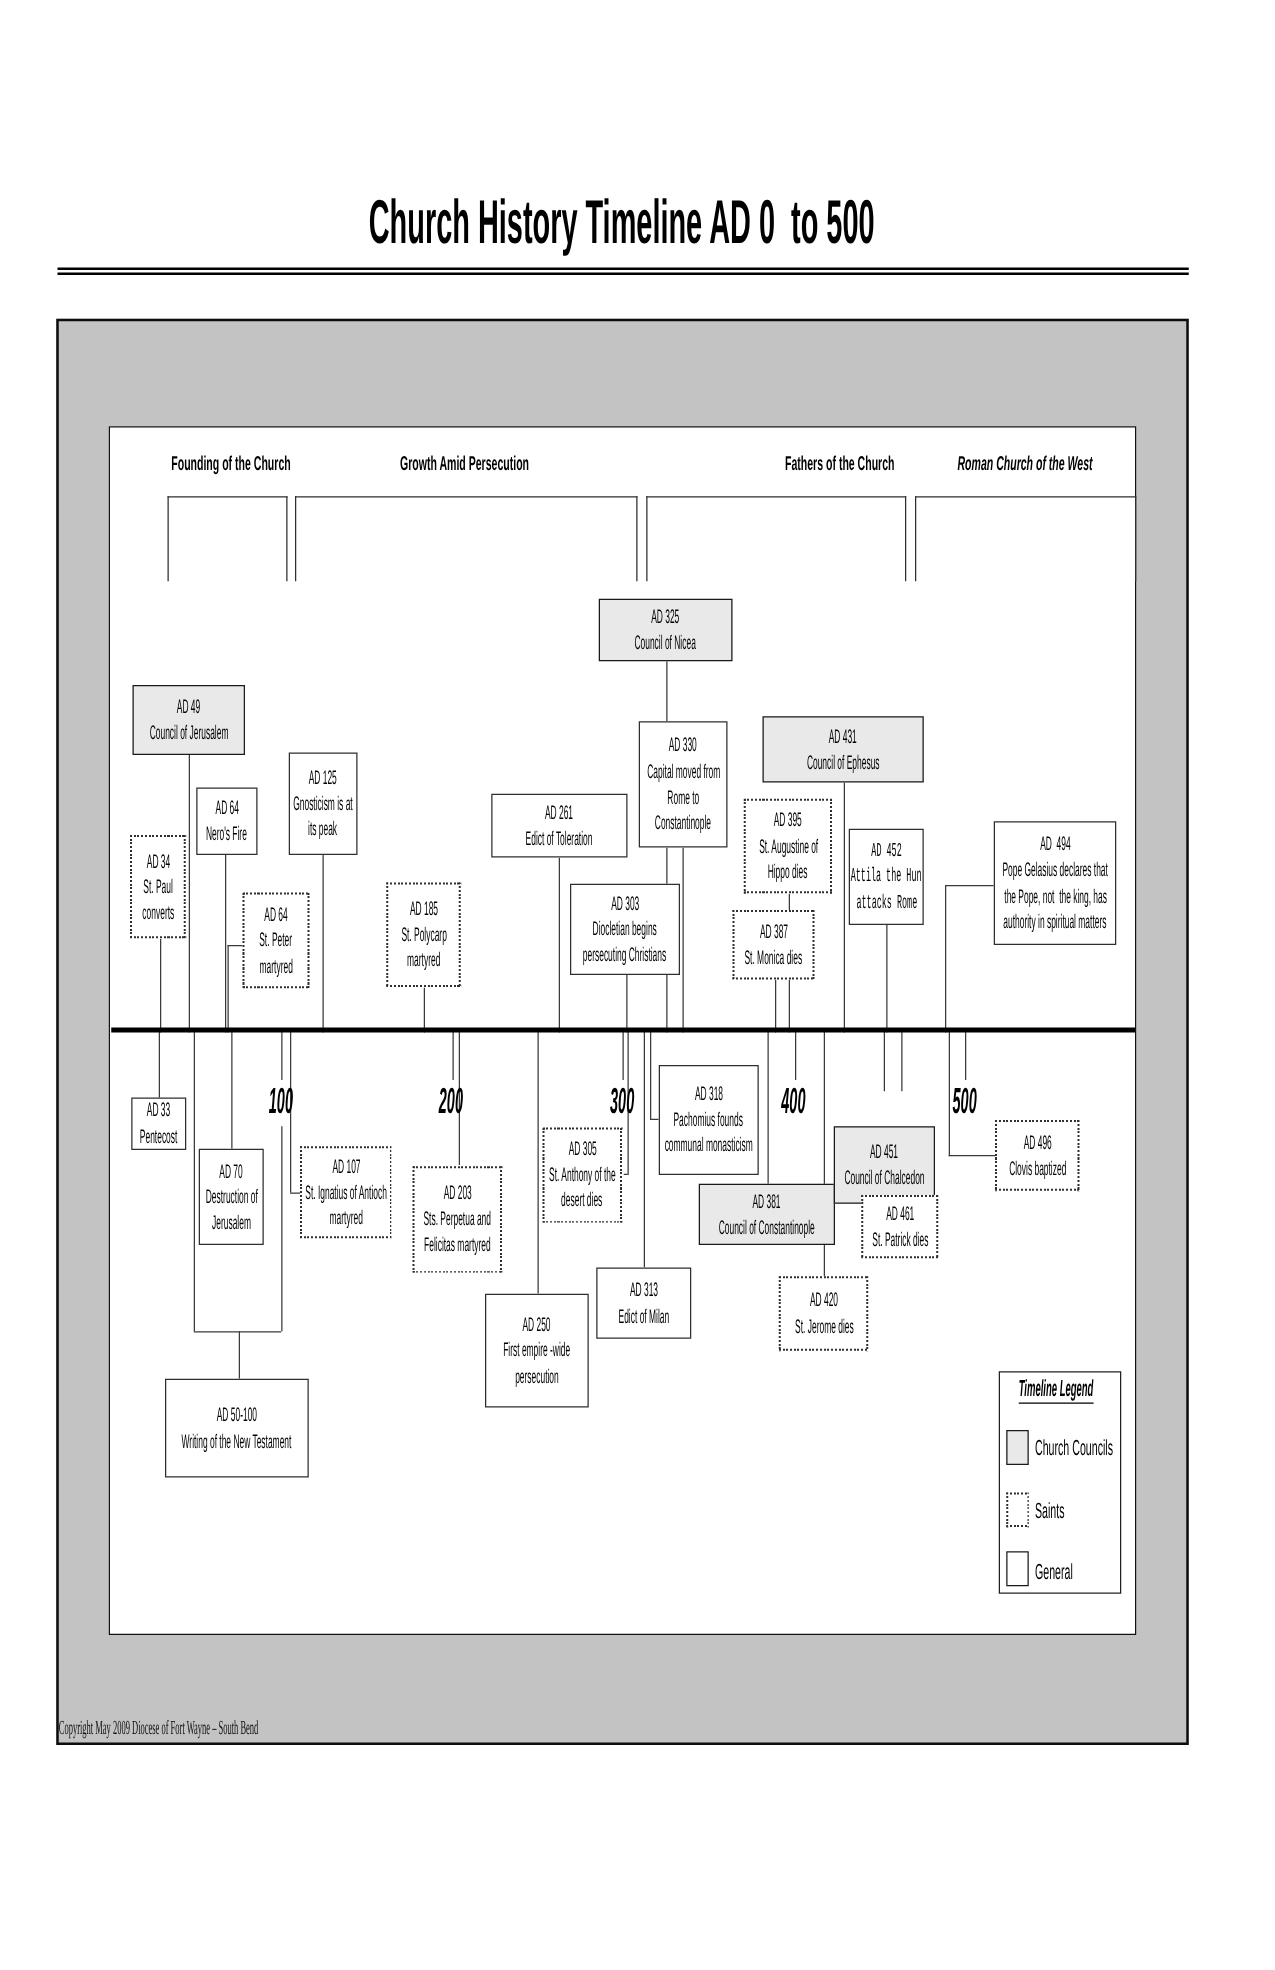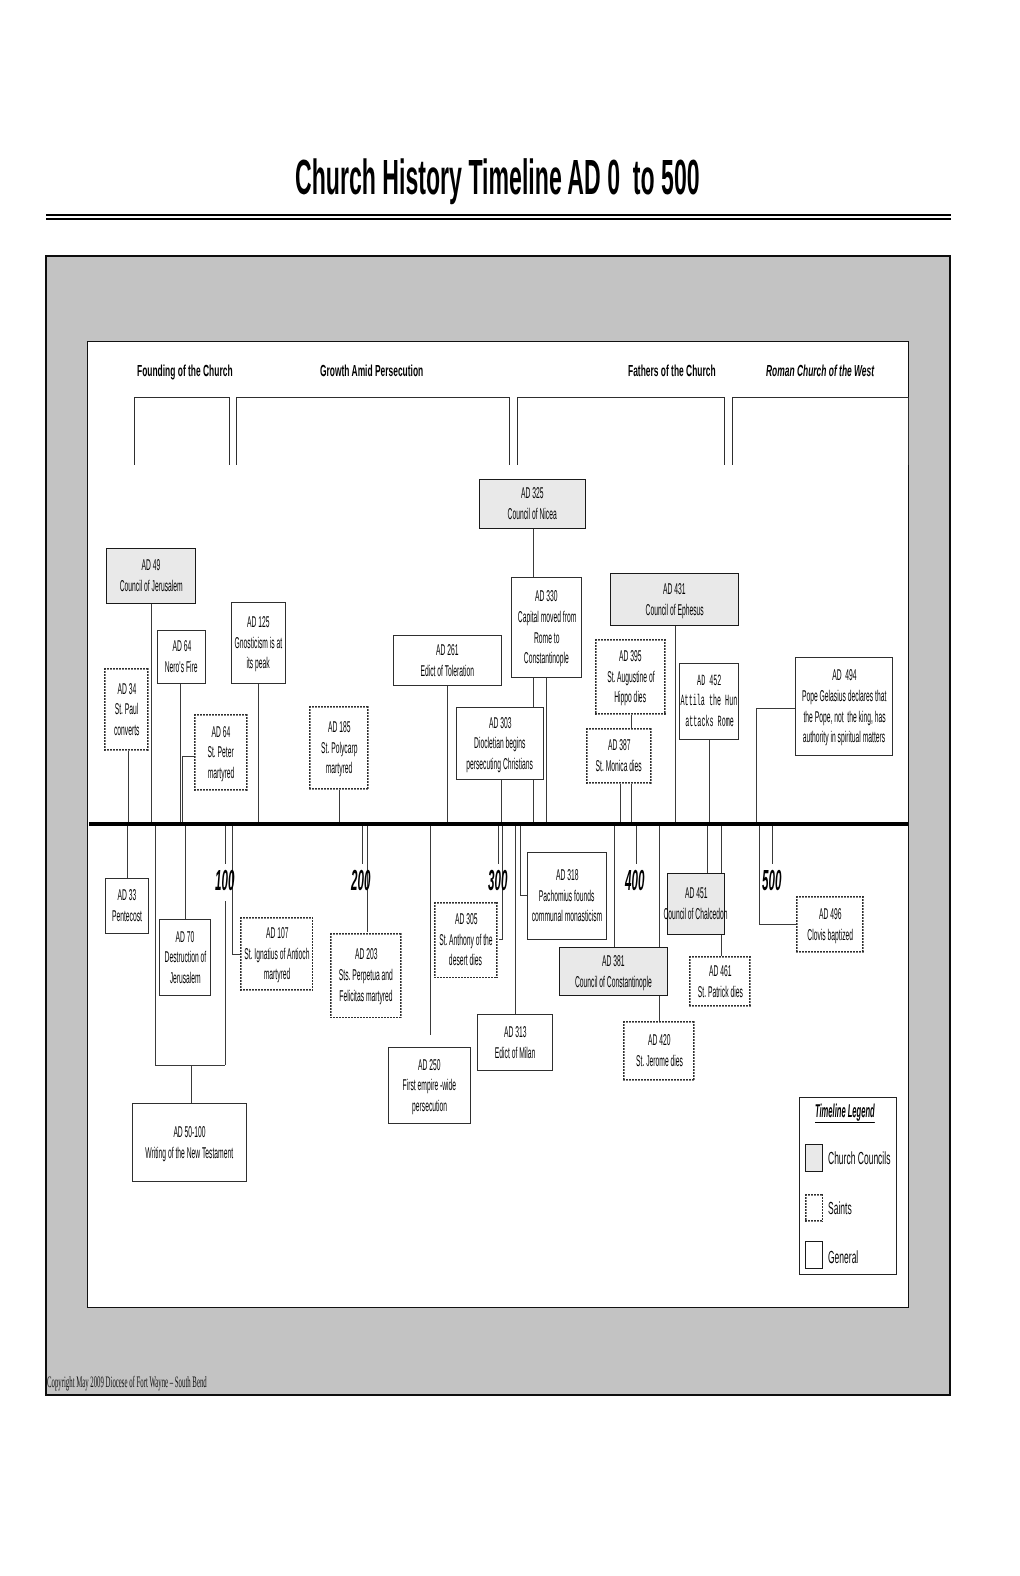--- a/index.html
+++ b/index.html
@@ -198,21 +198,21 @@
         <div class="t"><i>AD 452</i></div>
         <div class="t"><i>Attila the Hun</i></div>
         <div class="t"><i>attacks Rome</i></div>
       </div>
       <div class="box b-general" style="left: 795px; top: 657px; width: 98px; height: 99px;">
         <div class="t"><i>AD  494</i></div>
         <div class="t"><i>Pope Gelasius declares that</i></div>
         <div class="t"><i>the Pope, not  the king, has</i></div>
         <div class="t"><i>authority in spiritual matters</i></div>
       </div>
-      <div class="box b-general" style="left: 105px; top: 878px; width: 44px; height: 56px;">
+      <div class="box b-general" style="left: 105px; top: 878px; width: 44px; height: 42px;">
         <div class="t"><i>AD 33</i></div>
         <div class="t"><i>Pentecost</i></div>
       </div>
       <div class="box b-general" style="left: 159px; top: 919px; width: 52px; height: 77px;">
         <div class="t"><i>AD 70</i></div>
         <div class="t"><i>Destruction of</i></div>
         <div class="t"><i>Jerusalem</i></div>
       </div>
       <div class="box b-saint" style="left: 240.2px; top: 917px; width: 73.1px; height: 74px;">
         <div class="t"><i>AD 107</i></div>
@@ -222,39 +222,39 @@
       <div class="box b-saint" style="left: 330.2px; top: 932.5px; width: 71.9px; height: 85.6px;">
         <div class="t"><i>AD 203</i></div>
         <div class="t"><i>Sts. Perpetua and</i></div>
         <div class="t"><i>Felicitas martyred</i></div>
       </div>
       <div class="box b-saint" style="left: 433.9px; top: 901.6px; width: 63.9px; height: 76.7px;">
         <div class="t"><i>AD 305</i></div>
         <div class="t"><i>St. Anthony of the</i></div>
         <div class="t"><i>desert dies</i></div>
       </div>
-      <div class="box b-general" style="left: 387.5px; top: 1035px; width: 83.2px; height: 77px; margin-top: 12px;">
+      <div class="box b-general" style="left: 387.5px; top: 1035px; width: 83.2px; height: 91px;">
         <div class="t"><i>AD 250</i></div>
         <div class="t"><i>First empire -wide</i></div>
         <div class="t"><i>persecution</i></div>
       </div>
       <div class="box b-general" style="left: 477px; top: 1014px; width: 76px; height: 57px;">
         <div class="t"><i>AD 313</i></div>
         <div class="t"><i>Edict of Milan</i></div>
       </div>
       <div class="box b-general" style="left: 527px; top: 852px; width: 80px; height: 88px;">
         <div class="t"><i>AD 318</i></div>
         <div class="t"><i>Pachomius founds</i></div>
         <div class="t"><i>communal monasticism</i></div>
       </div>
       <div class="box b-council" style="left: 559px; top: 947px; width: 109px; height: 49px;">
         <div class="t"><i>AD 381</i></div>
         <div class="t"><i>Council of Constantinople</i></div>
       </div>
-      <div class="box b-council" style="left: 667px; top: 873px; width: 58px; height: 62px;">
+      <div class="box b-council" style="left: 667px; top: 901px; width: 81px; height: 62px;">
         <div class="t"><i>AD 451</i></div>
         <div class="t"><i>Council of Chalcedon</i></div>
       </div>
       <div class="box b-saint" style="left: 689px; top: 956px; width: 62px; height: 51px;">
         <div class="t"><i>AD 461</i></div>
         <div class="t"><i>St. Patrick dies</i></div>
       </div>
       <div class="box b-saint" style="left: 796px; top: 896px; width: 68px; height: 57px;">
         <div class="t"><i>AD 496</i></div>
         <div class="t"><i>Clovis baptized</i></div>

